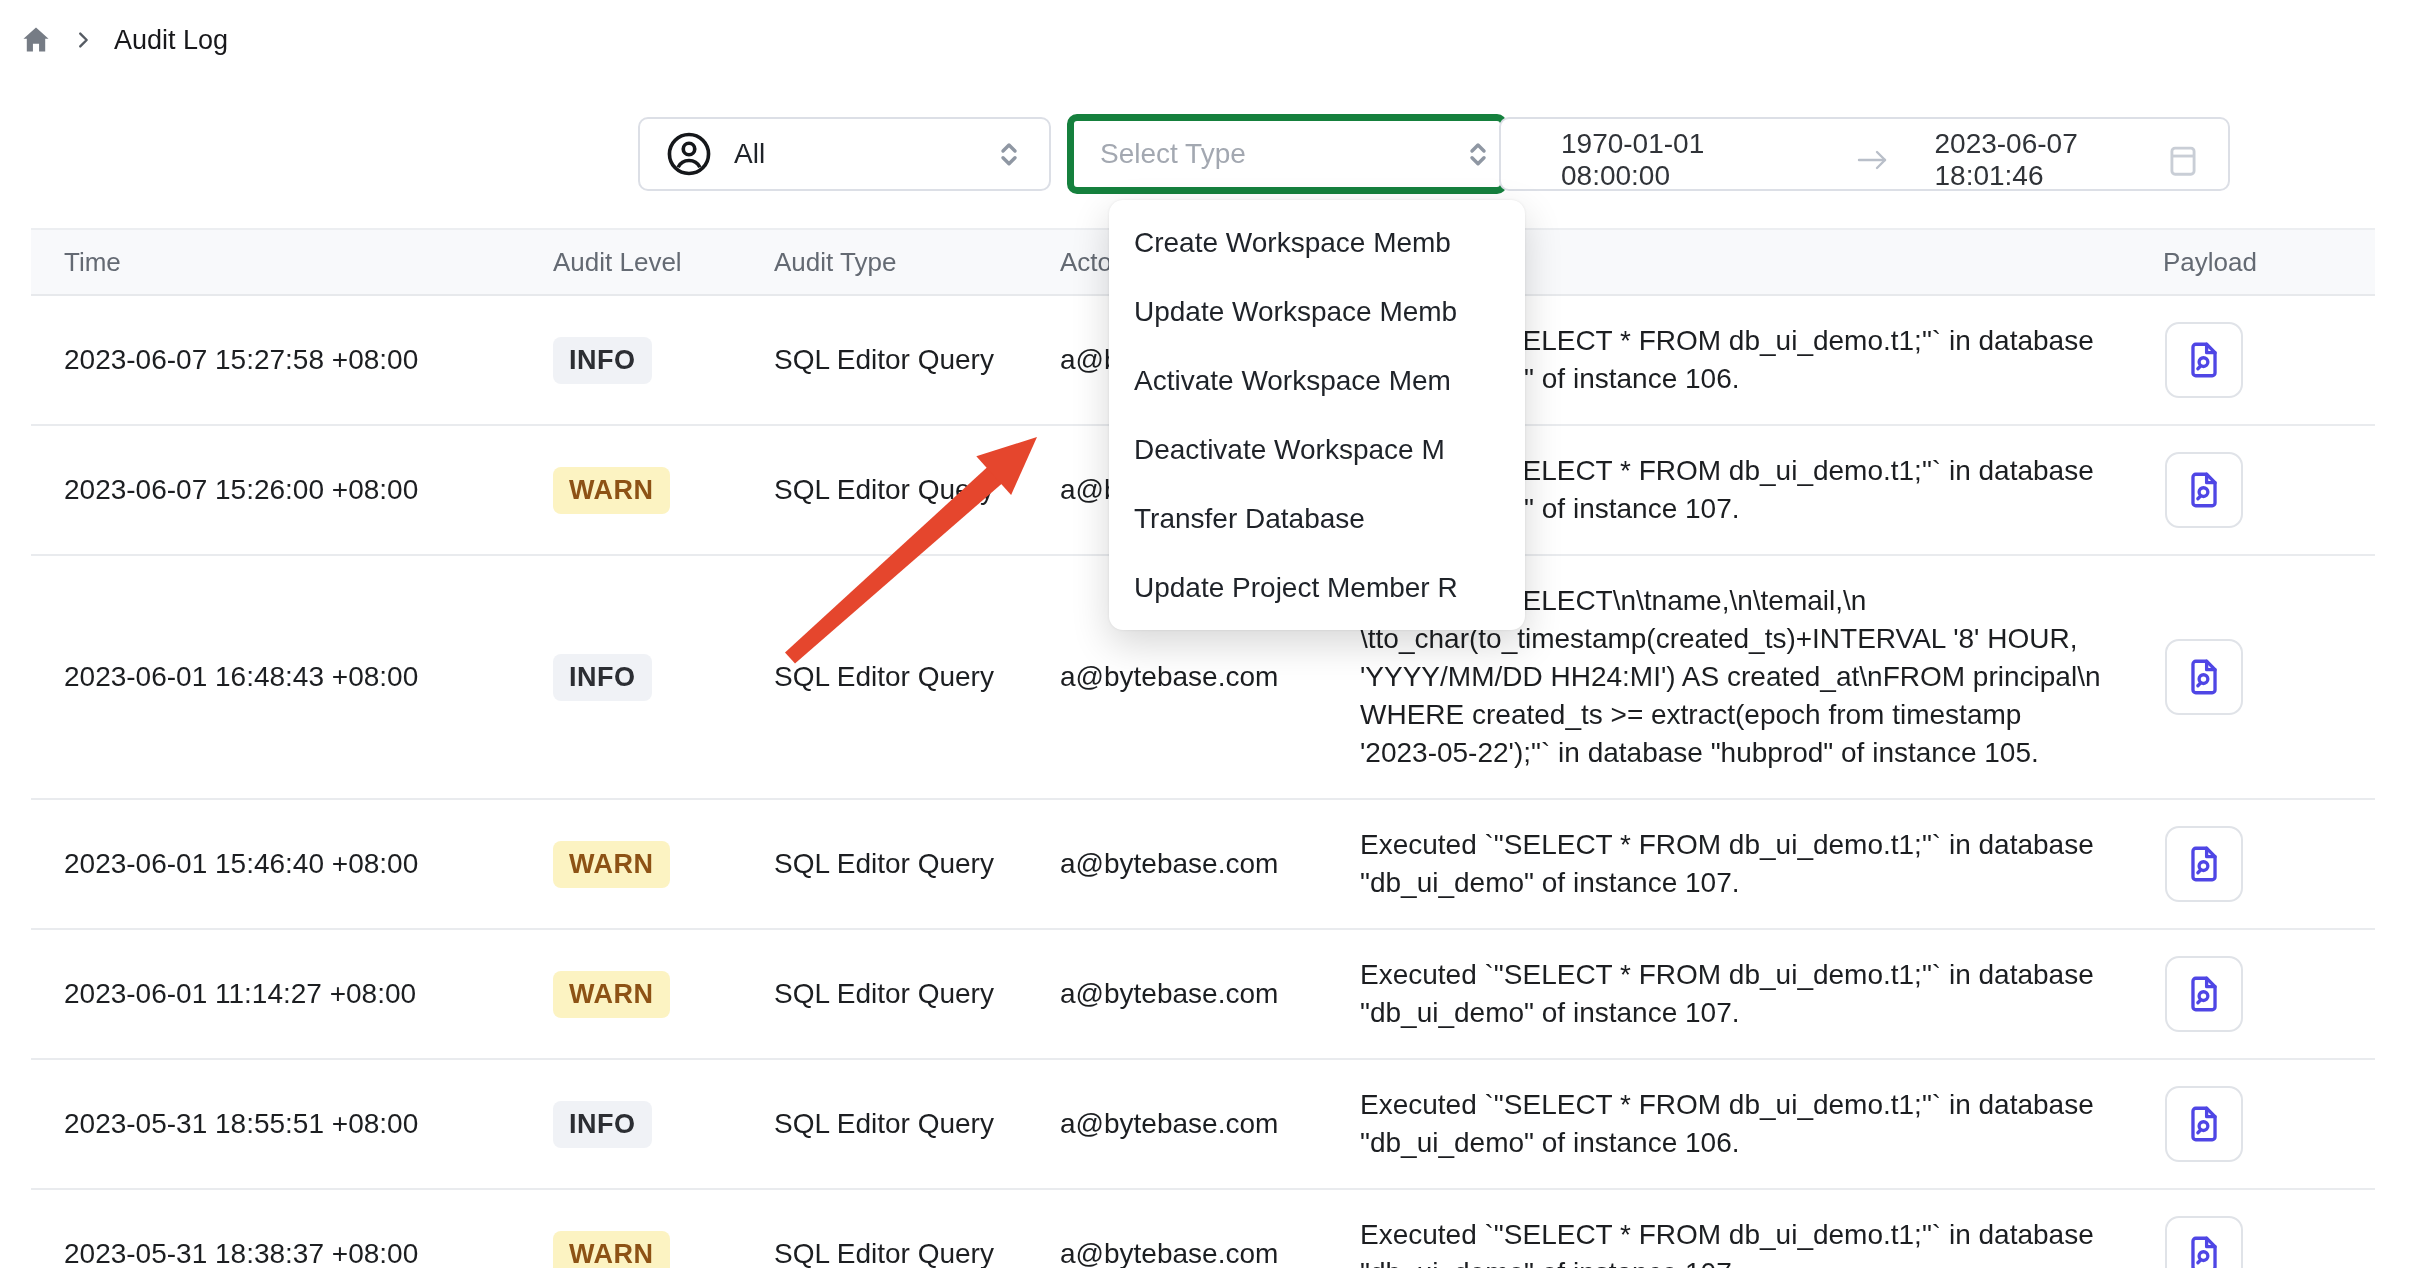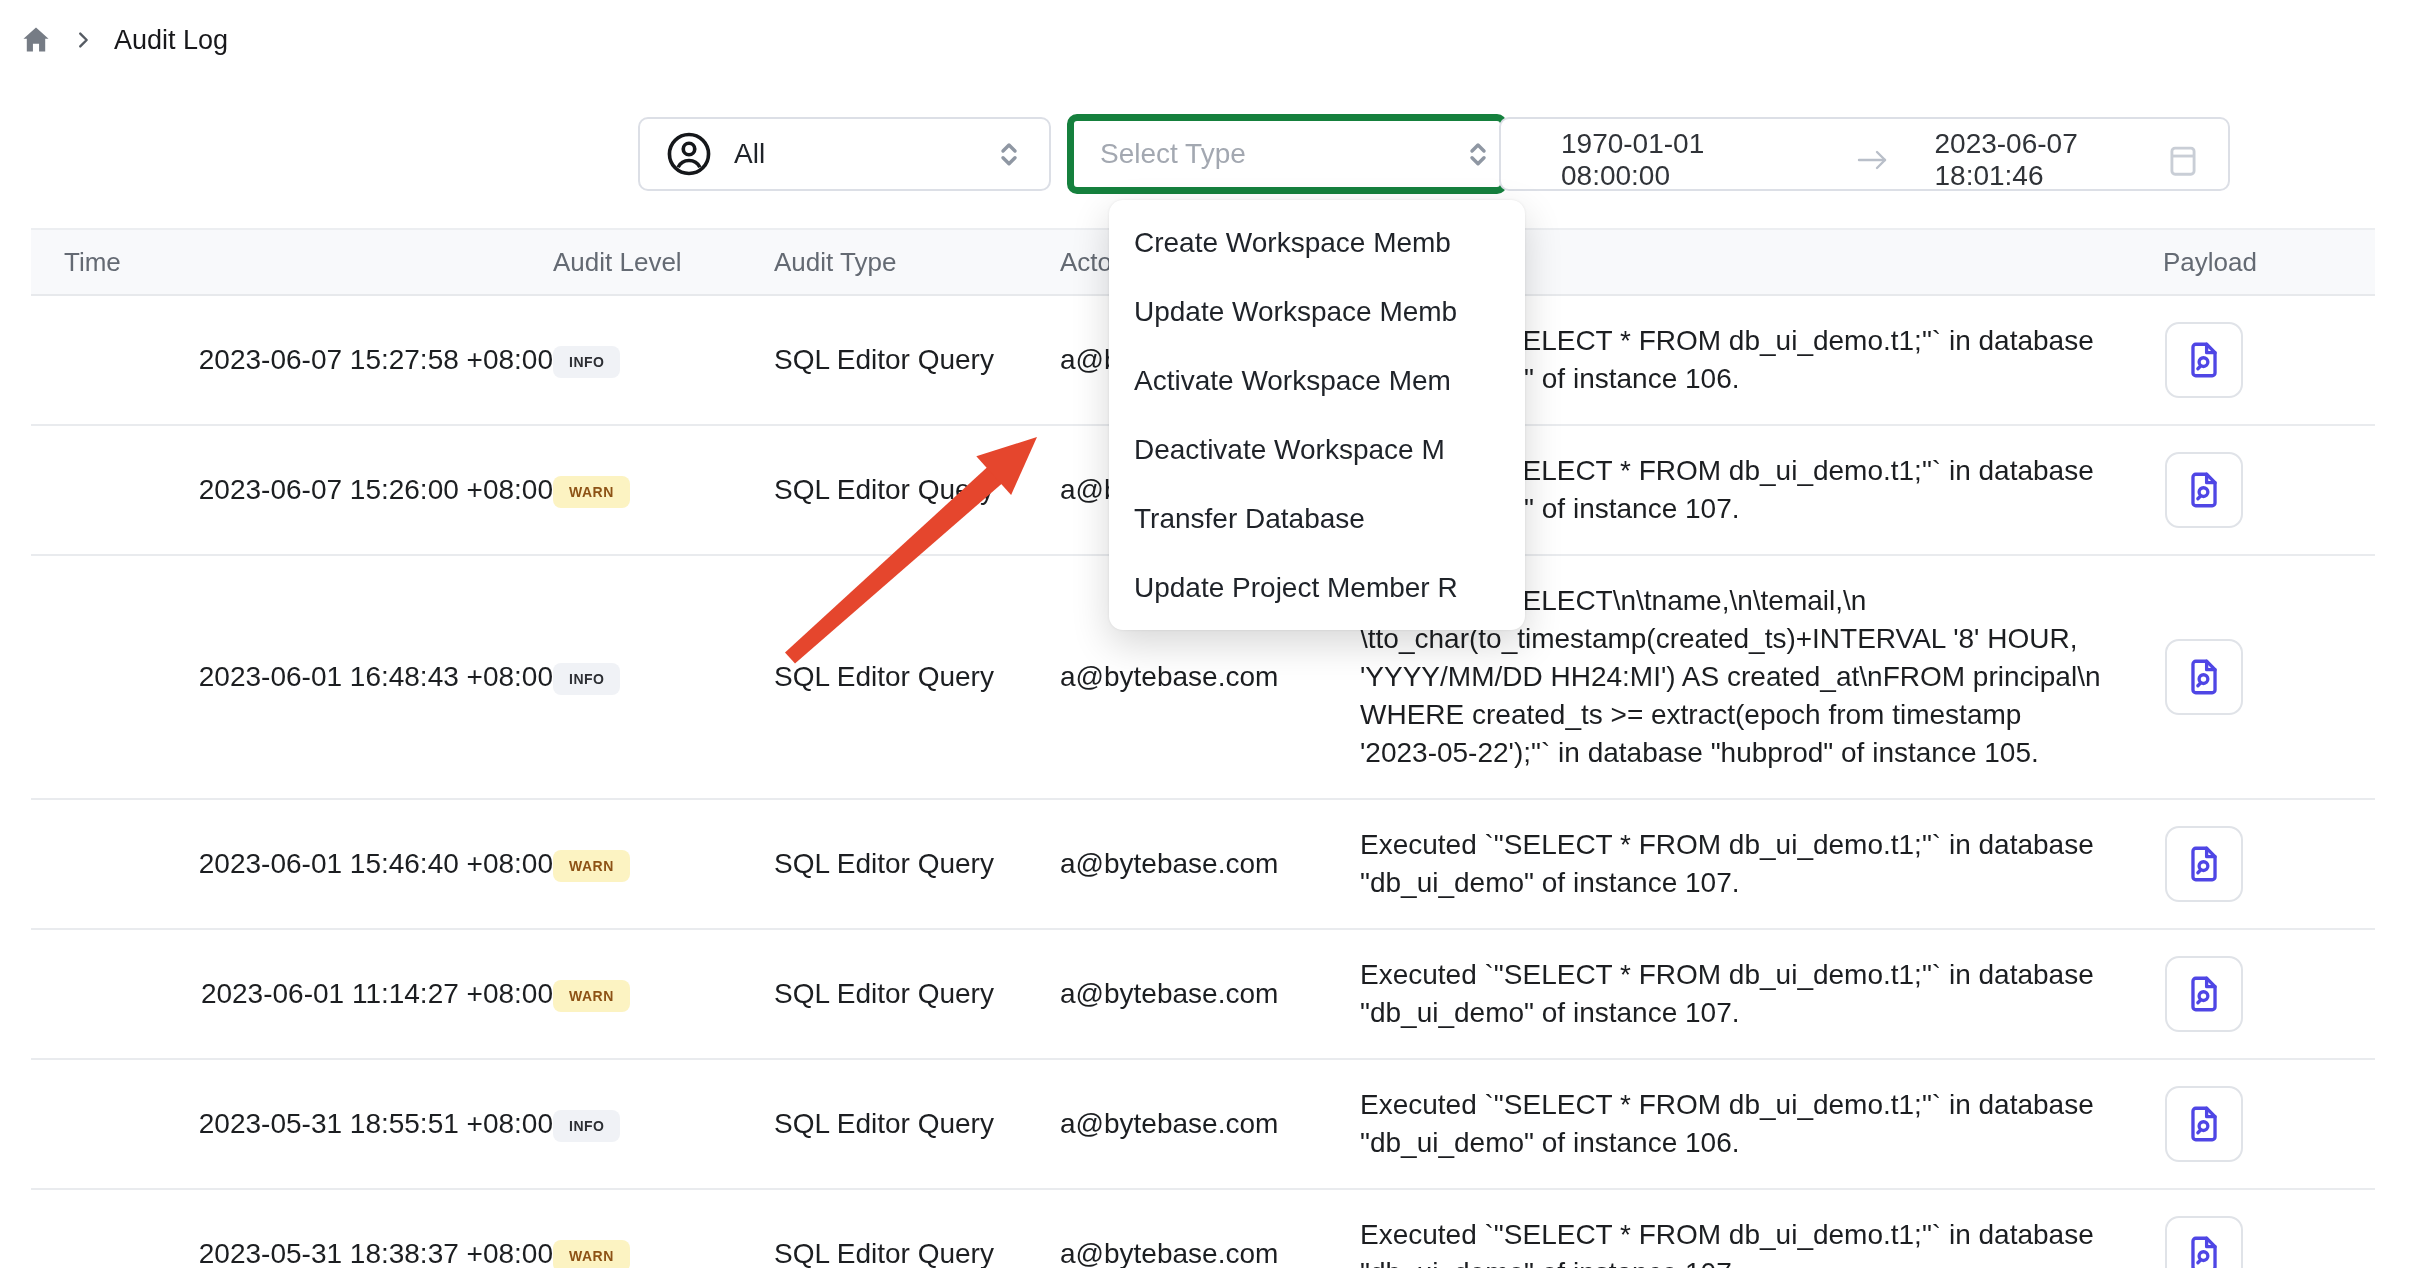--- a/index.html
+++ b/index.html
@@ -25,24 +25,24 @@
 
   
   .table{position:absolute;left:31px;top:228px;width:2344px;}
   .thead,.tr{display:grid;grid-template-columns:522px 221px 286px 300px 755px 260px;align-items:center;}
   .thead{height:64px;background:#f8f9fb;border-top:2px solid #eceef1;border-bottom:2px solid #e7e9ec;
          font-size:26px;font-weight:500;color:#646a73;}
   .th-time{padding-left:33px;}
   .th-payload{padding-left:48px;}
   .tr{min-height:114px;border-bottom:2px solid #e9ebee;font-size:28px;background:#fff;}
   .td{overflow:hidden;}
-  .td-time{padding-left:33px;white-space:nowrap;text-align:right;}
+  .td-time{padding-left:33px;white-space:nowrap;}
   .td-comment{line-height:38px;padding:26px 12px 26px 0;overflow-wrap:break-word;word-break:break-word;}
   .td-payload{padding-left:50px;}
-  .badge{display:inline-block;font-size:14px;font-weight:700;padding:8px 16px;border-radius:8px;letter-spacing:.5px;}
+  .badge{display:inline-block;font-size:27px;font-weight:700;padding:8px 16px;border-radius:8px;letter-spacing:.5px;}
   .badge.info{background:#f0f2f6;color:#2c2e33;}
   .badge.warn{background:#fcf3c2;color:#8d5215;}
   .payload-btn{width:78px;height:76px;box-sizing:border-box;border:2px solid #e0e3e8;border-radius:14px;
                background:#fff;display:flex;align-items:center;justify-content:center;cursor:pointer;padding:0;}
 
   
   .menu{position:absolute;left:1109px;top:200px;width:416px;box-sizing:border-box;padding:8px 0;background:#fff;
         border-radius:14px;box-shadow:0 0 3px rgba(0,0,0,.08),0 14px 38px rgba(0,0,0,.16);z-index:10;}
   .menu-item{height:69px;display:flex;align-items:center;padding-left:25px;font-size:28px;color:#1f2329;
              white-space:nowrap;overflow:hidden;cursor:pointer;}

